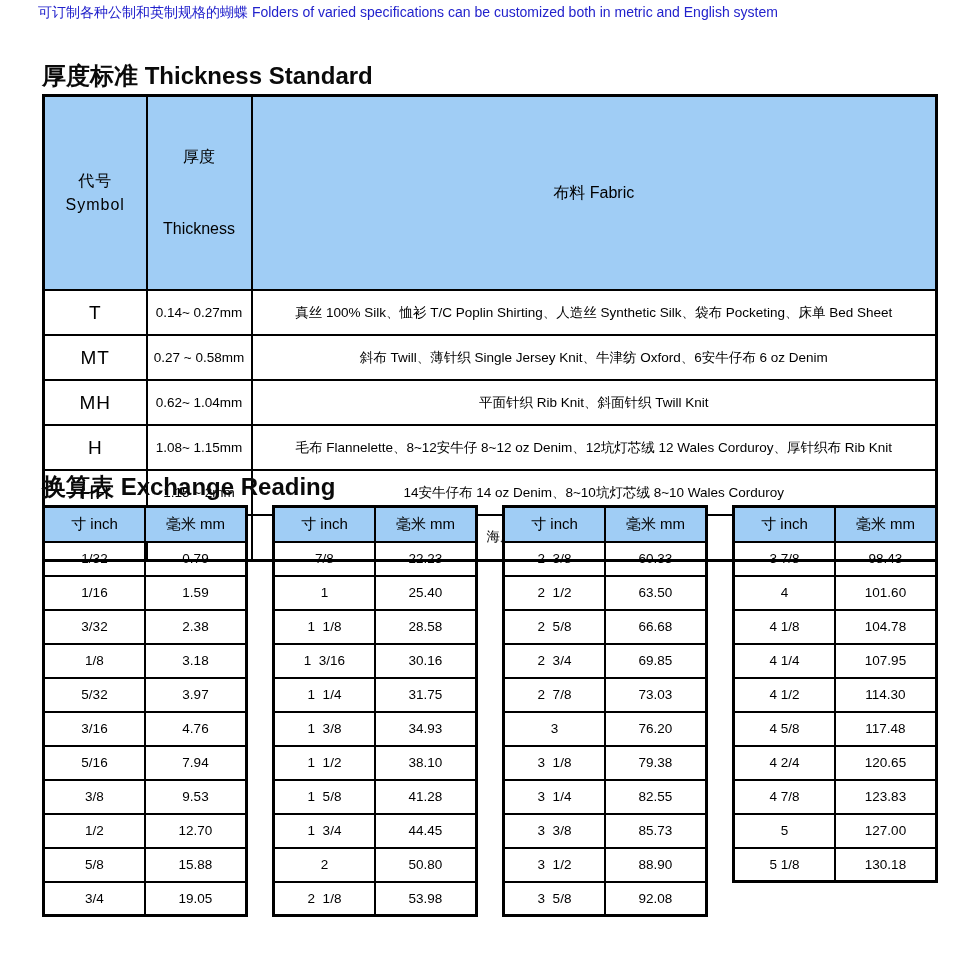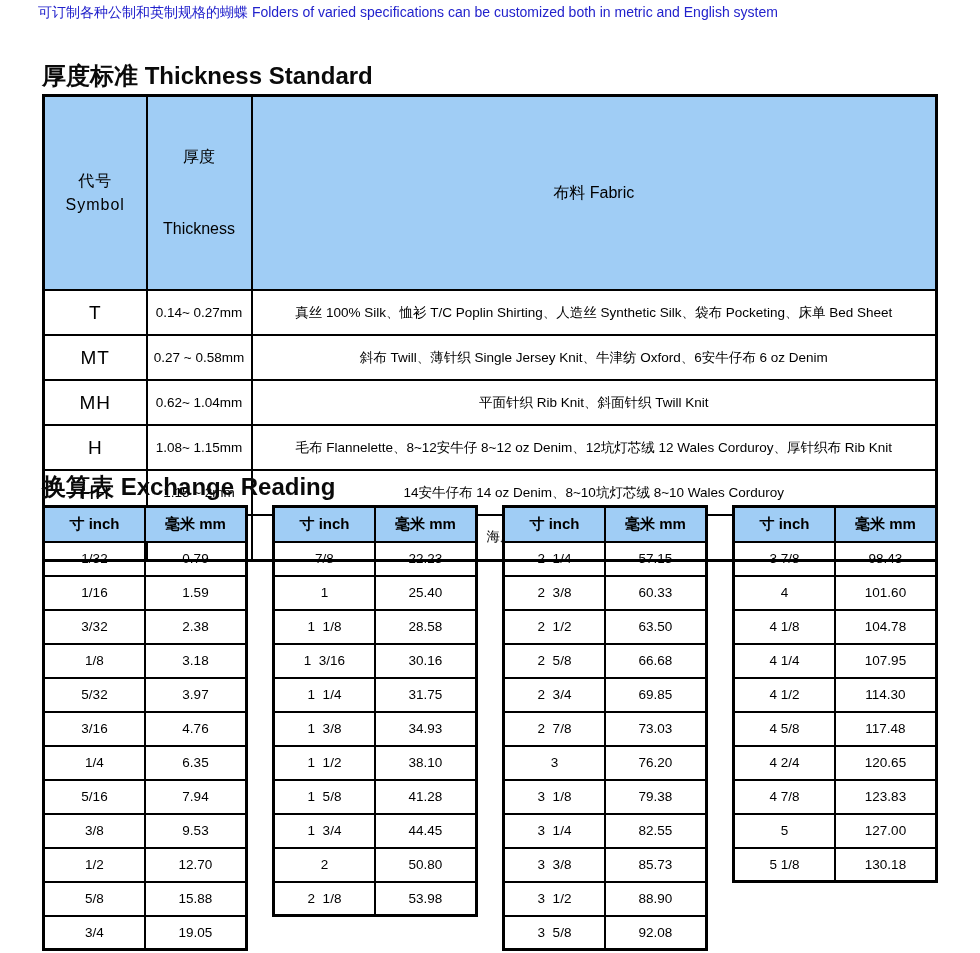--- a/index.html
+++ b/index.html
@@ -39,21 +39,21 @@
   .col-symbol{width:103px;font-size:19px;letter-spacing:1px;}
   .col-thickness{width:105px;font-size:13.5px;white-space:pre;}
   .col-fabric{font-size:13.5px;}
   .hdr-two-line span{display:block;}
 
   
   .exchange-table{
     position:absolute;top:505px;width:206px;border:3px solid var(--border);
   }
   .exchange-table th{
-    background:var(--header-bg);height:35px;font-weight:bold;font-size:15px;
+    background:var(--header-bg);height:35px;font-weight:normal;font-size:15px;
   }
   .exchange-table td{height:34px;font-size:13.5px;white-space:pre;}
   .exchange-table .col-inch{width:50%;}
   .exchange-table .col-mm{width:50%;}
   .ex-0{left:42px;}
   .ex-1{left:272px;}
   .ex-2{left:502px;}
   .ex-3{left:732px;}
 </style>
 </head>
@@ -139,24 +139,20 @@
       </tr>
       <tr>
         <td class="col-inch">5/32</td>
         <td class="col-mm">3.97</td>
       </tr>
       <tr>
         <td class="col-inch">3/16</td>
         <td class="col-mm">4.76</td>
       </tr>
       <tr>
-        <td class="col-inch">1/4</td>
-        <td class="col-mm">6.35</td>
-      </tr>
-      <tr>
         <td class="col-inch">5/16</td>
         <td class="col-mm">7.94</td>
       </tr>
       <tr>
         <td class="col-inch">3/8</td>
         <td class="col-mm">9.53</td>
       </tr>
       <tr>
         <td class="col-inch">1/2</td>
         <td class="col-mm">12.70</td>
@@ -229,24 +225,20 @@
 
 <table class="exchange-table ex-2">
   <thead>
     <tr>
       <th class="col-inch">寸 inch</th>
       <th class="col-mm">毫米 mm</th>
     </tr>
   </thead>
   <tbody>
       <tr>
-        <td class="col-inch">2  1/4</td>
-        <td class="col-mm">57.15</td>
-      </tr>
-      <tr>
         <td class="col-inch">2  3/8</td>
         <td class="col-mm">60.33</td>
       </tr>
       <tr>
         <td class="col-inch">2  1/2</td>
         <td class="col-mm">63.50</td>
       </tr>
       <tr>
         <td class="col-inch">2  5/8</td>
         <td class="col-mm">66.68</td>

